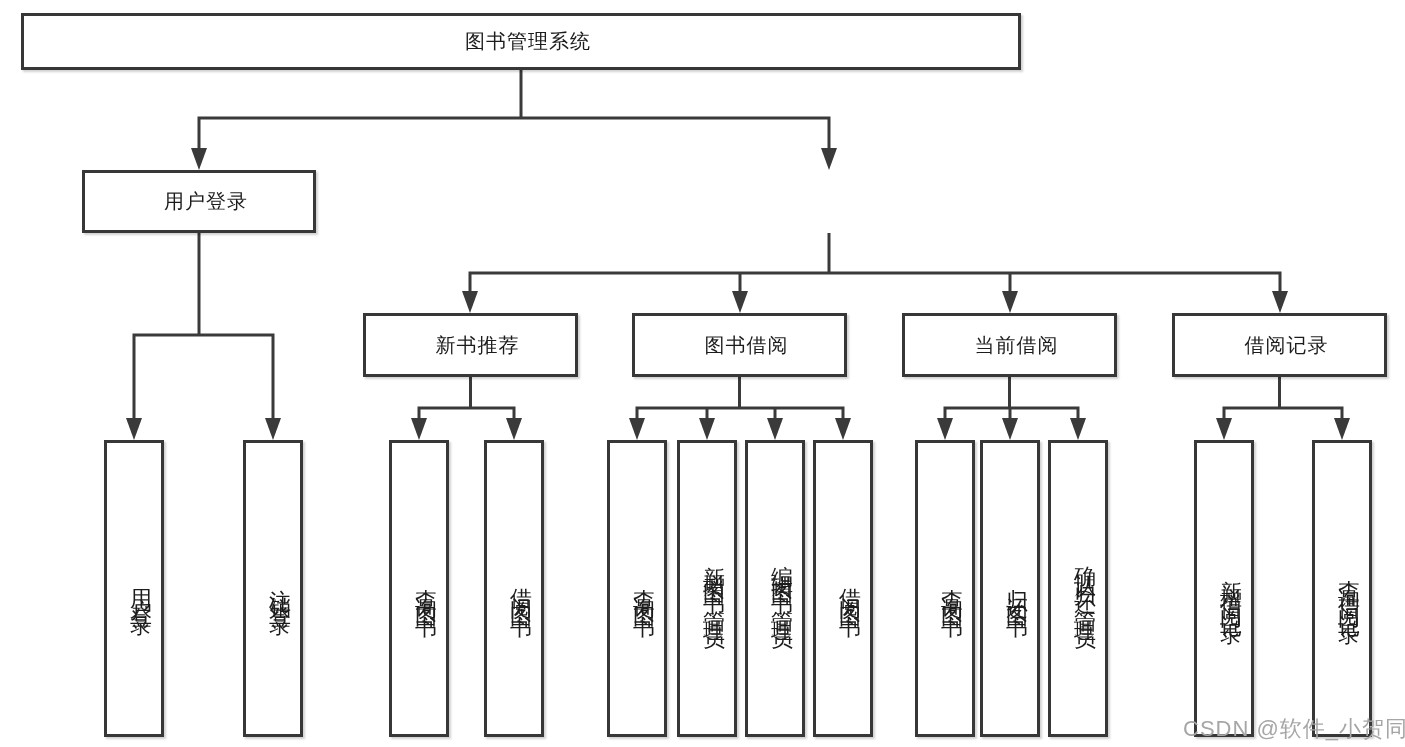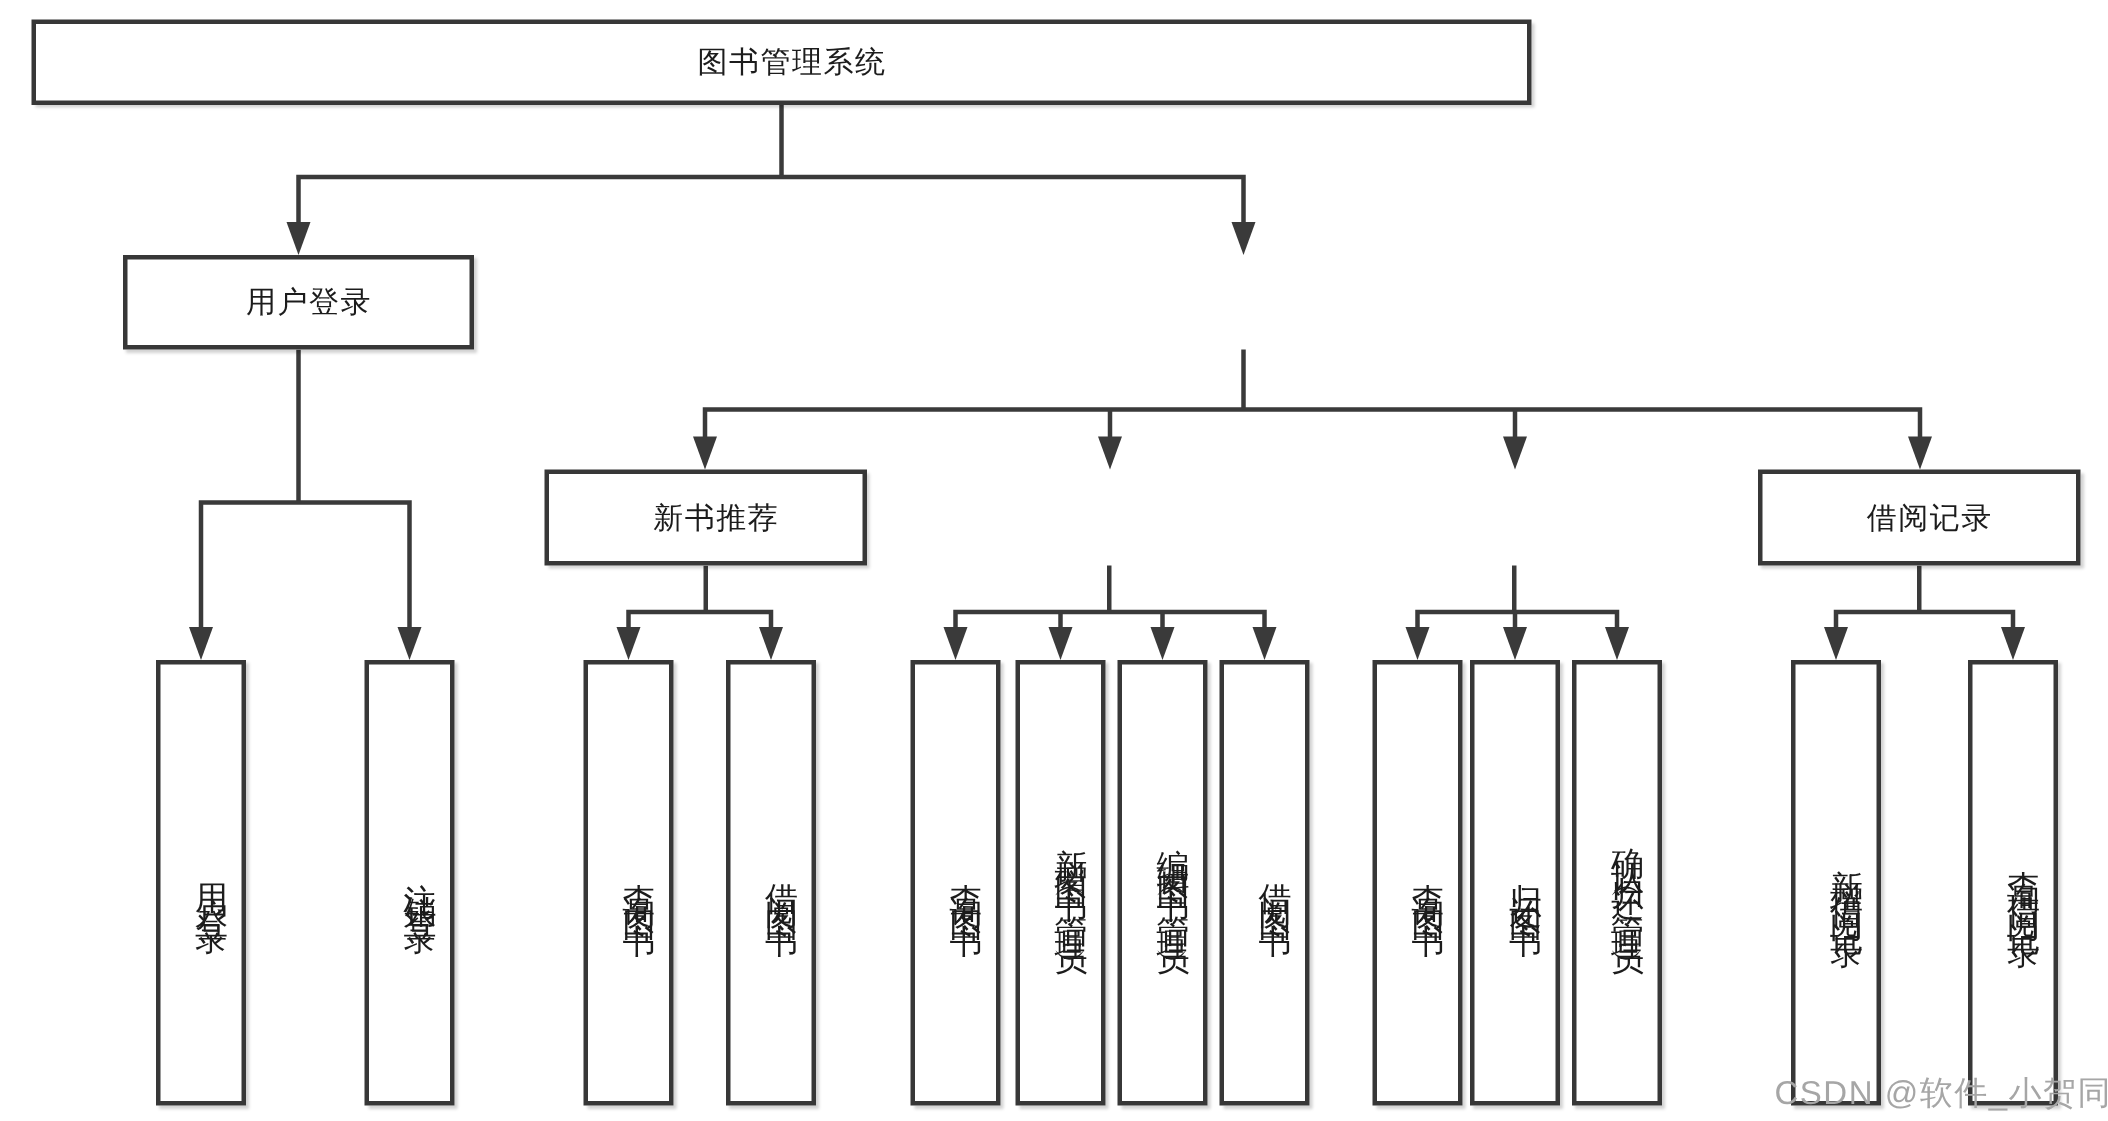--- a/index.html
+++ b/index.html
@@ -104,20 +104,22 @@
       <polygon points="1216,418 1232,418 1224,440"></polygon>
       <polygon points="1334,418 1350,418 1342,440"></polygon>
     </g>
   </svg>
 
   <div class="box" style="left:21px; top:13px; width:1000px; height:57px;">图书管理系统</div>
 
   <div class="box" style="left:82px; top:170px; width:234px; height:63px;">用户登录</div>
 
   <div class="box" style="left:363px; top:313px; width:215px; height:64px;">新书推荐</div>
+  <div class="box" style="left:632px; top:313px; width:215px; height:64px;">图书借阅</div>
+  <div class="box" style="left:902px; top:313px; width:215px; height:64px;">当前借阅</div>
   <div class="box" style="left:1172px; top:313px; width:215px; height:64px;">借阅记录</div>
 
   <div class="box leaf" style="left:104px; top:440px; width:60px; height:297px;">用户登录</div>
   <div class="box leaf" style="left:243px; top:440px; width:60px; height:297px;">注销登录</div>
 
   <div class="box leaf" style="left:389px; top:440px; width:60px; height:297px;">查询图书</div>
   <div class="box leaf" style="left:484px; top:440px; width:60px; height:297px;">借阅图书</div>
 
   <div class="box leaf" style="left:607px; top:440px; width:60px; height:297px;">查询图书</div>
   <div class="box leaf" style="left:677px; top:440px; width:60px; height:297px;">新增图书（管理员）</div>

